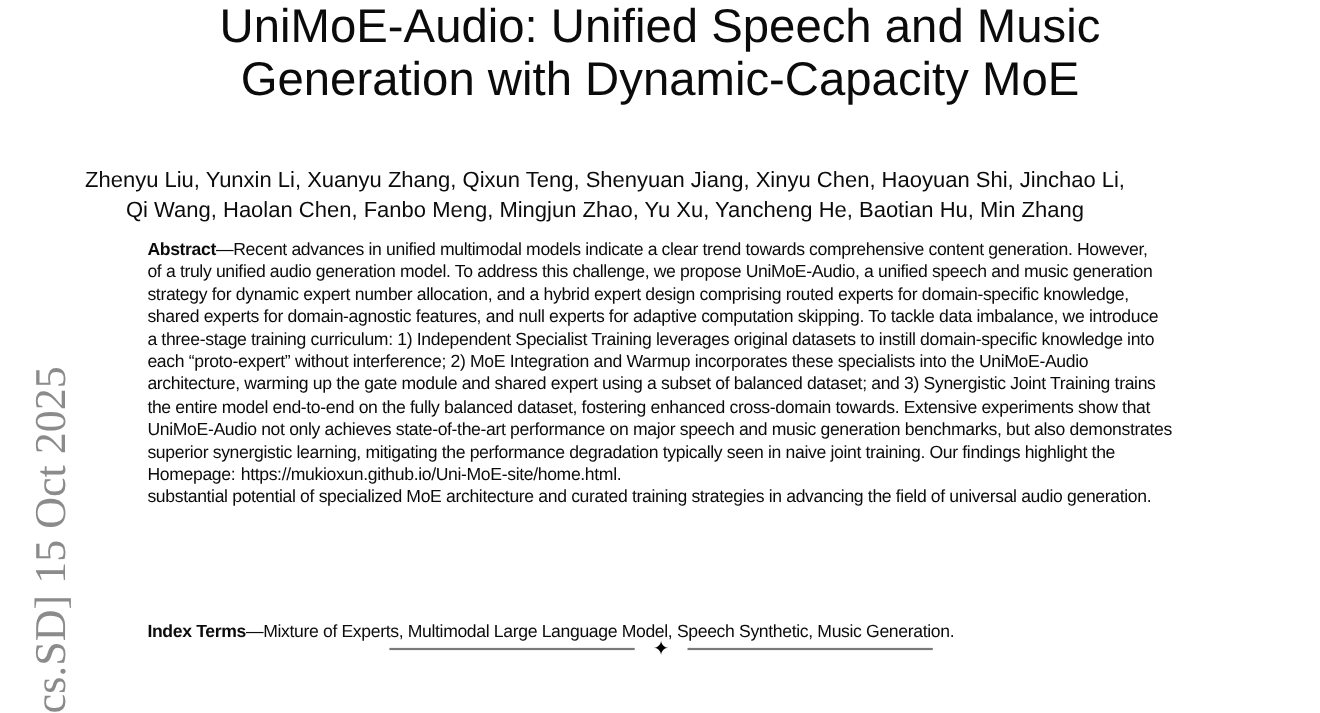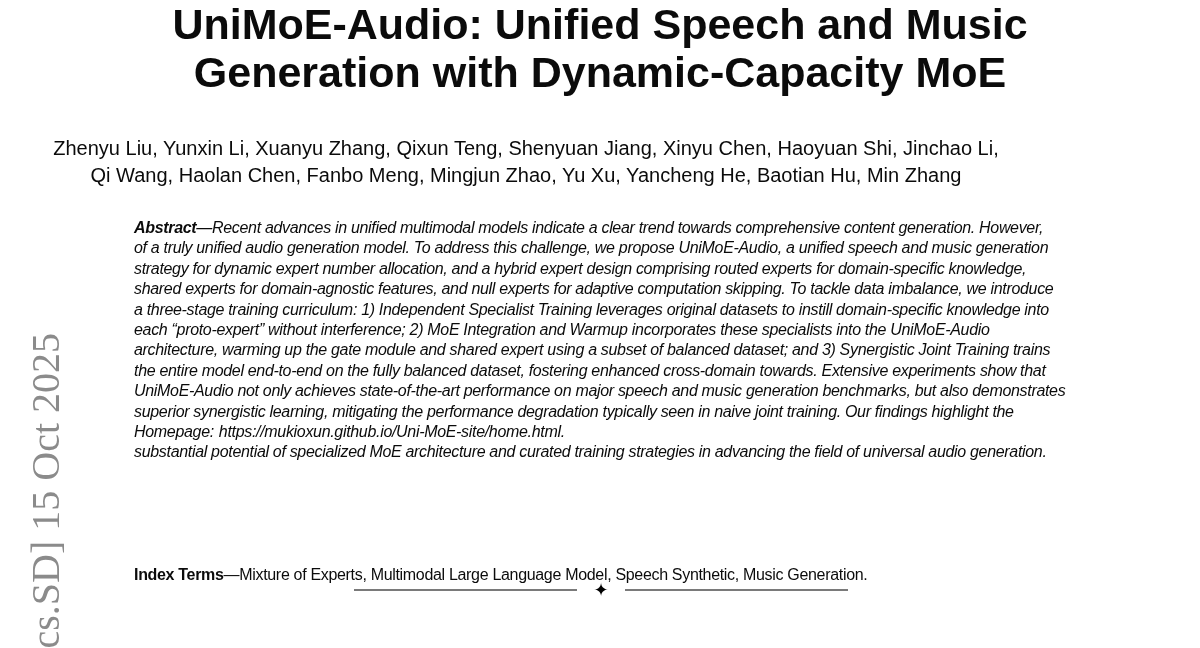--- a/index.html
+++ b/index.html
@@ -22,38 +22,38 @@
     font-size: 40px;
     color: #8b8b8b;
     transform: rotate(-90deg) translateX(-100%);
     transform-origin: top left;
   }
 
   
   .title {
     position: absolute; top: 0; left: 0; width: 1200px;
     margin: 0; text-align: center;
-    font-size: 43px; line-height: 48px; font-weight: bold;
+    font-size: 43px; line-height: 48px; font-weight: normal;
     color: #0b0b0b; letter-spacing: 0;
   }
 
   
   .authors {
-    position: absolute; top: 135px; left: 0; width: 1052px;
+    position: absolute; top: 151px; left: 0; width: 1052px;
     text-align: center;
-    font-size: 20px; line-height: 27px;
+    font-size: 20px; line-height: 27px; padding-left: 24px;
   }
 
   
   .abstract {
     position: absolute; left: 134px; top: 218px; width: 932px;
     font-size: 16px; line-height: 20.4px;
     letter-spacing: -0.02em;
   }
-  .abs-line { white-space: nowrap; font-style: italic; }
+  .abs-line { white-space: nowrap; }
   .lead { font-weight: bold; }
   .hp-label { margin-right: 5px; }
 
   
   .index-terms {
     position: absolute; left: 134px; top: 565px;
     font-size: 16px; line-height: 20.4px;
     letter-spacing: -0.02em;
     white-space: nowrap;
   }

